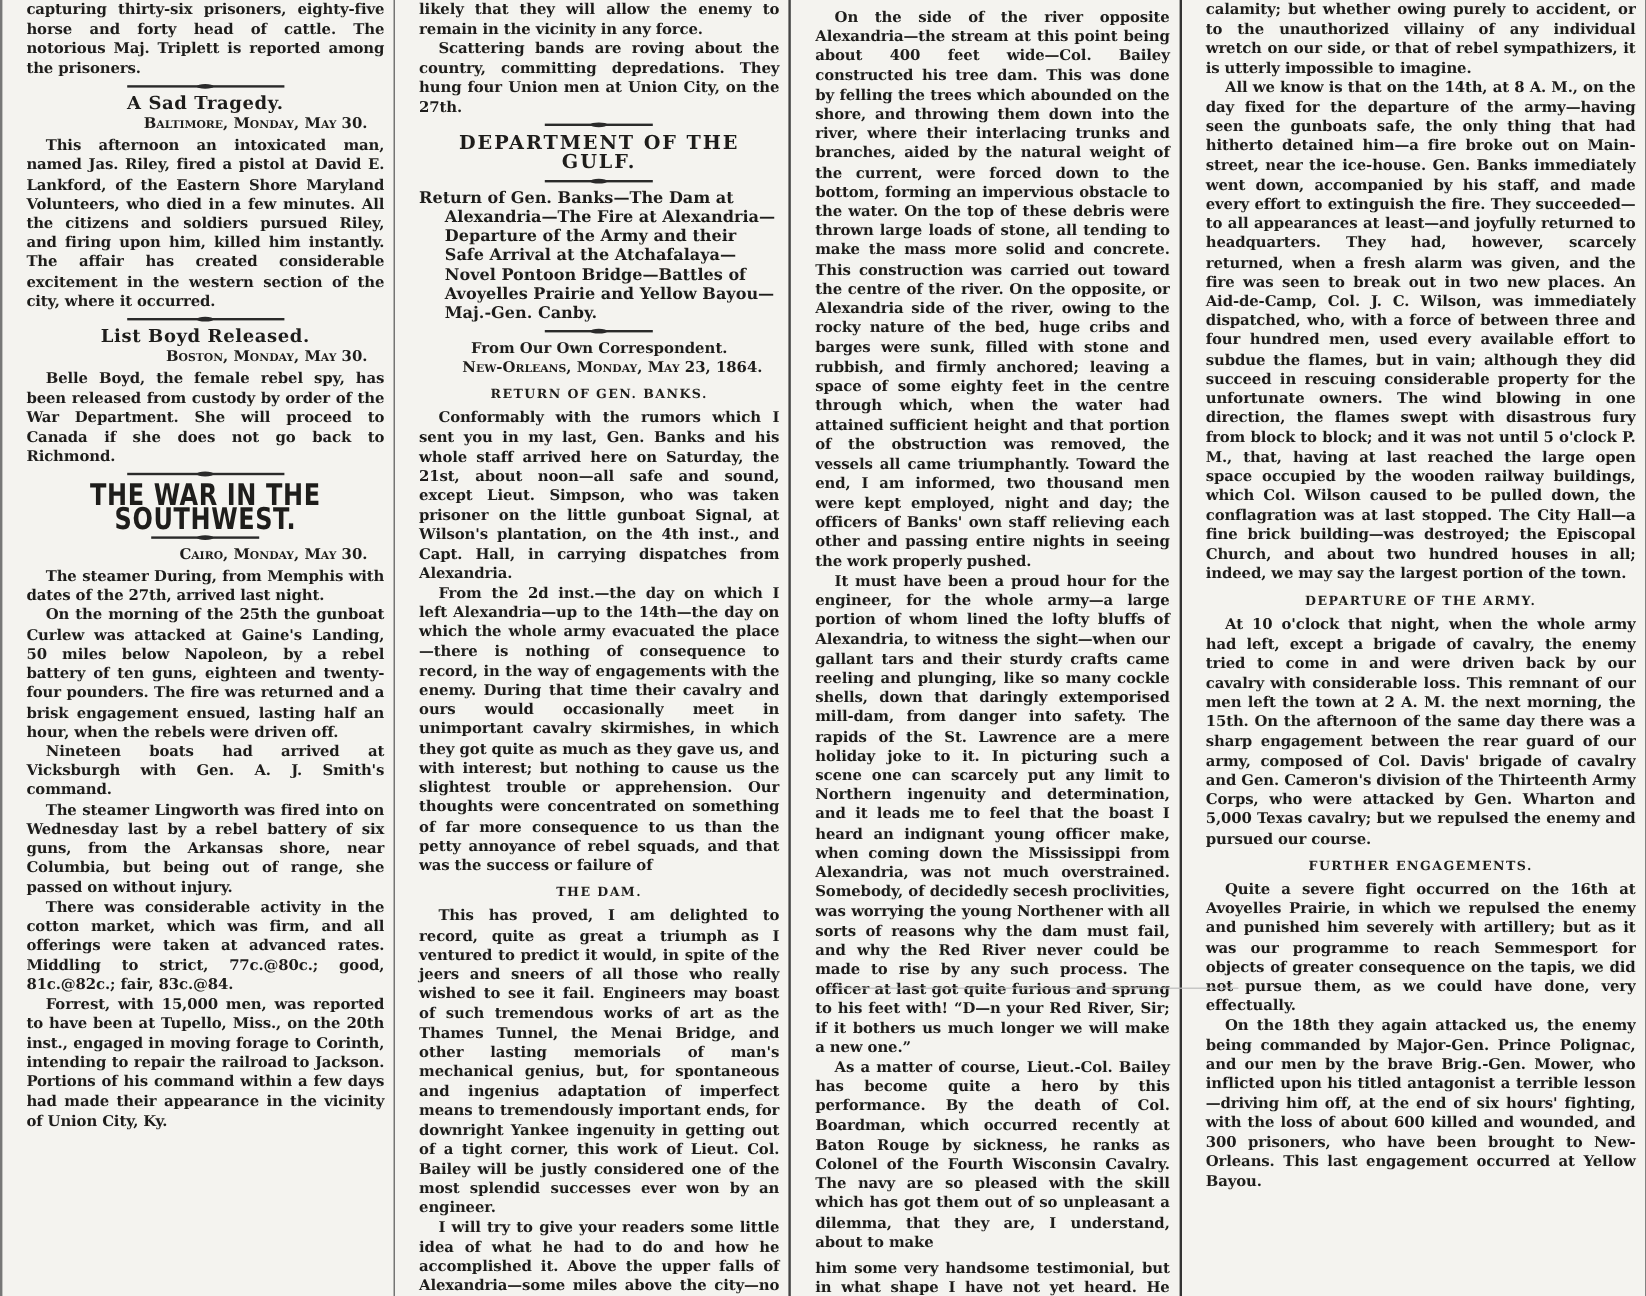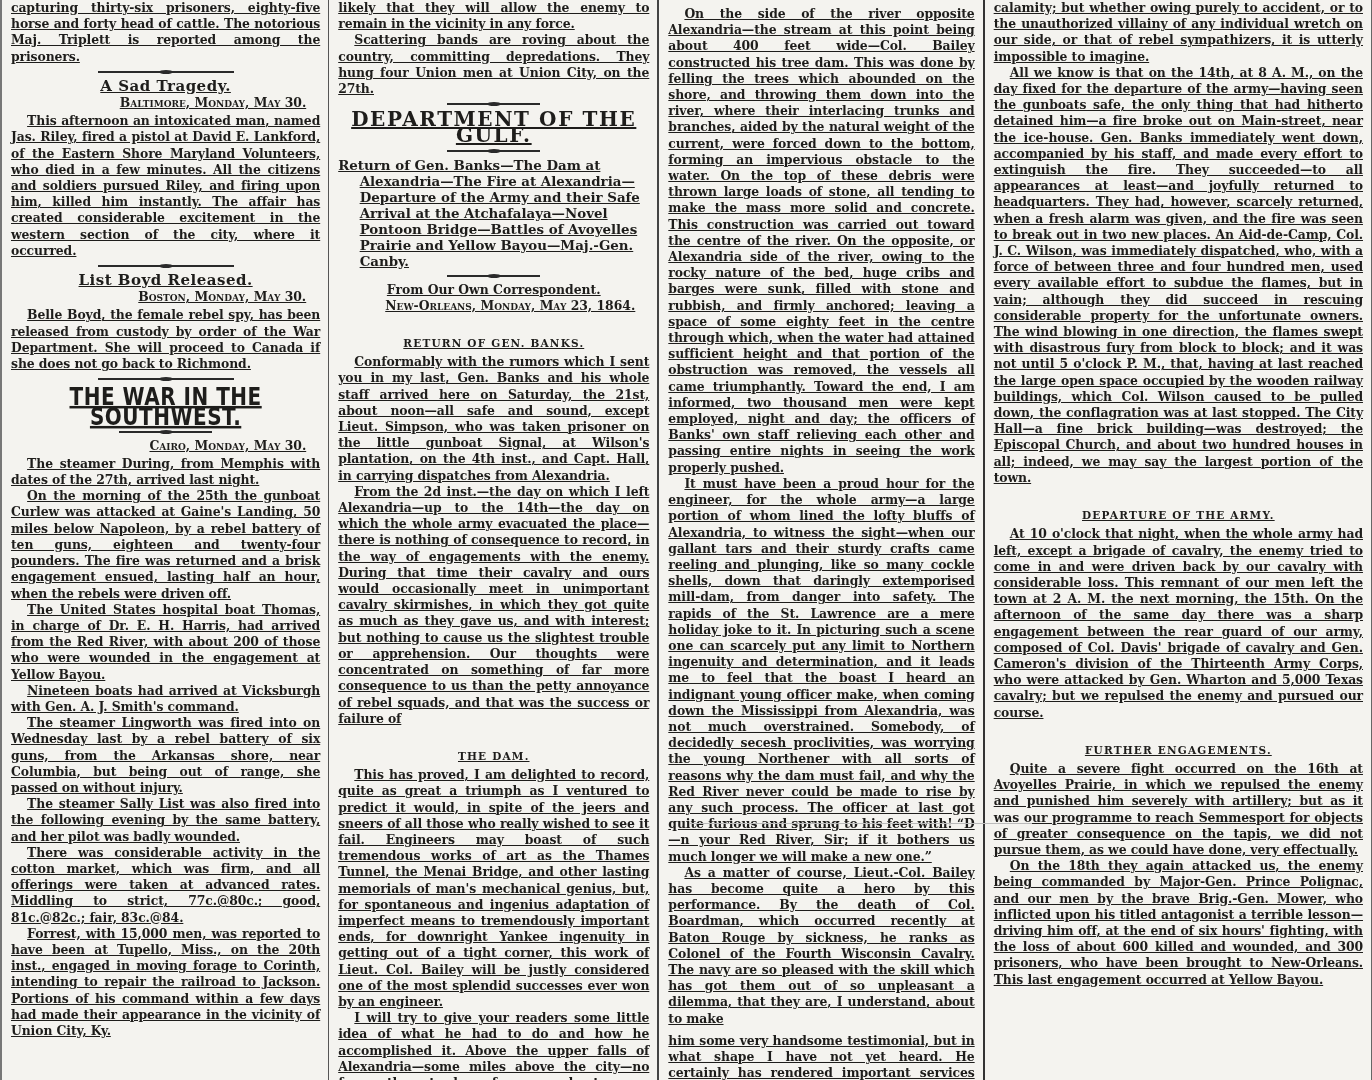--- a/index.html
+++ b/index.html
@@ -8,27 +8,26 @@
     background:#f4f3ef;
     font-family:"DejaVu Serif", serif;
     color:#1e1d1b;
   }
   .page {
     position:relative; width:1372px; height:1080px;
     display:flex; box-sizing:border-box;
   }
   .col {
     box-sizing:border-box;
-    padding:0 8px 0 9px;
+    padding:0 8px 0 20px;
     font-size:12.4px;
     line-height:16.2px;
     text-align:justify;
     overflow:hidden;
     height:1080px;
-    text-decoration:underline;
   }
   .col1 { width:344px; border-left:2px solid #777; border-right:1px solid #555; }
   .col2 { width:345px; border-right:2px solid #444; }
   .col3 { width:340px; border-right:2px solid #333; }
   .col4 { width:405px; border-right:1px solid #666; }
   .col p { margin:0; text-indent:1.3em; font-weight:bold; letter-spacing:-0.1px; }
   .col p.noindent { text-indent:0; }
   .rule {
     width:44%; margin:6px auto 5px; height:0;
     border-top:2px solid #2a2a2a; position:relative;
@@ -45,35 +44,35 @@
   }
   .banner {
     text-align:center; font-weight:bold;
     font-family:"DejaVu Sans", sans-serif;
     font-size:20px; letter-spacing:0.5px;
     transform:scaleY(1.25); margin:10px 0 8px;
   }
   .dept {
     text-align:center; font-weight:bold;
     font-family:"DejaVu Serif", serif;
-    font-size:20px; letter-spacing:1.6px; margin:6px 0 4px;
+    font-size:16px; letter-spacing:1.6px; margin:6px 0 4px;
   }
   .subdeck {
     font-weight:bold; font-size:13.4px; line-height:16px;
     padding-left:1.6em; text-indent:-1.6em; text-align:left;
     margin:2px 0 2px;
   }
   .dateline {
     text-align:right; padding-right:14px; font-weight:bold;
     font-variant:small-caps; margin:0 0 2px;
   }
   .byline { text-align:center; font-weight:bold; }
   .subhead {
     text-align:center; font-weight:bold;
-    font-size:10.5px; letter-spacing:1.2px; margin:21px 0 3px;
+    font-size:10.5px; letter-spacing:1.2px; margin:7px 0 3px;
     text-transform:uppercase;
   }
   .gap { height:6px; }
   .page-fold {
     position:absolute; left:690px; top:823px; width:342px;
     border-top:1px solid #bbb;
   }
 </style>
 </head>
 <body>
@@ -92,24 +91,22 @@
     <div class="headline">List Boyd Released.</div>
     <div class="dateline">Boston, Monday, May 30.</div>
     <p>Belle Boyd, the female rebel spy, has been released from custody by order of the War Department. She will proceed to Canada if she does not go back to Richmond.</p>
     <div class="rule"></div>
 
     <div class="banner">THE WAR IN THE SOUTHWEST.</div>
     <div class="rule short"></div>
     <div class="dateline">Cairo, Monday, May 30.</div>
     <p>The steamer During, from Memphis with dates of the 27th, arrived last night.</p>
     <p>On the morning of the 25th the gunboat Curlew was attacked at Gaine's Landing, 50 miles below Napoleon, by a rebel battery of ten guns, eighteen and twenty-four pounders. The fire was returned and a brisk engagement ensued, lasting half an hour, when the rebels were driven off.</p>
-    <p>The United States hospital boat Thomas, in charge of Dr. E. H. Harris, had arrived from the Red River, with about 200 of those who were wounded in the engagement at Yellow Bayou.</p>
     <p>Nineteen boats had arrived at Vicksburgh with Gen. A. J. Smith's command.</p>
     <p>The steamer Lingworth was fired into on Wednesday last by a rebel battery of six guns, from the Arkansas shore, near Columbia, but being out of range, she passed on without injury.</p>
-    <p>The steamer Sally List was also fired into the following evening by the same battery, and her pilot was badly wounded.</p>
     <p>There was considerable activity in the cotton market, which was firm, and all offerings were taken at advanced rates. Middling to strict, 77c.@80c.; good, 81c.@82c.; fair, 83c.@84.</p>
     <p>Forrest, with 15,000 men, was reported to have been at Tupello, Miss., on the 20th inst., engaged in moving forage to Corinth, intending to repair the railroad to Jackson. Portions of his command within a few days had made their appearance in the vicinity of Union City, Ky.</p>
 
   </div>
 
   <div class="col col2">
     <p class="noindent">likely that they will allow the enemy to remain in the vicinity in any force.</p>
     <p>Scattering bands are roving about the country, committing depredations. They hung four Union men at Union City, on the 27th.</p>
     <div class="rule short"></div>
 

